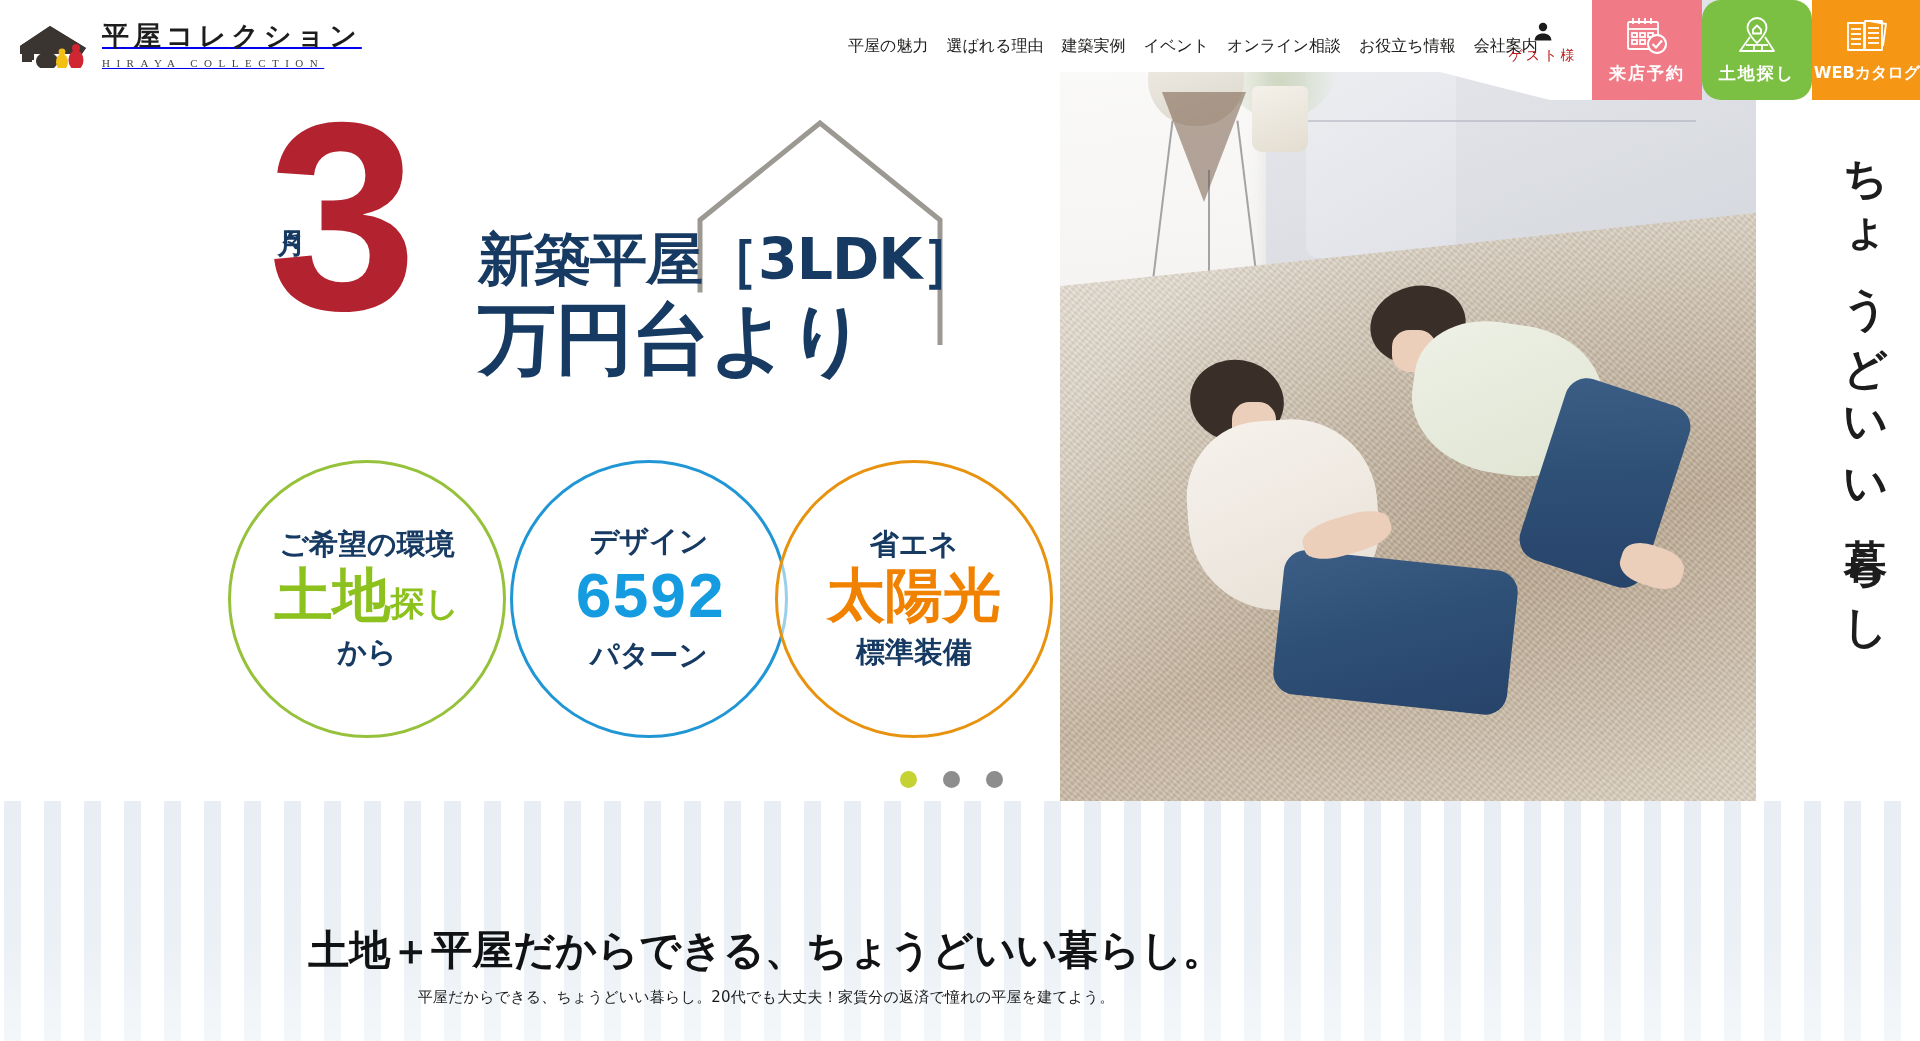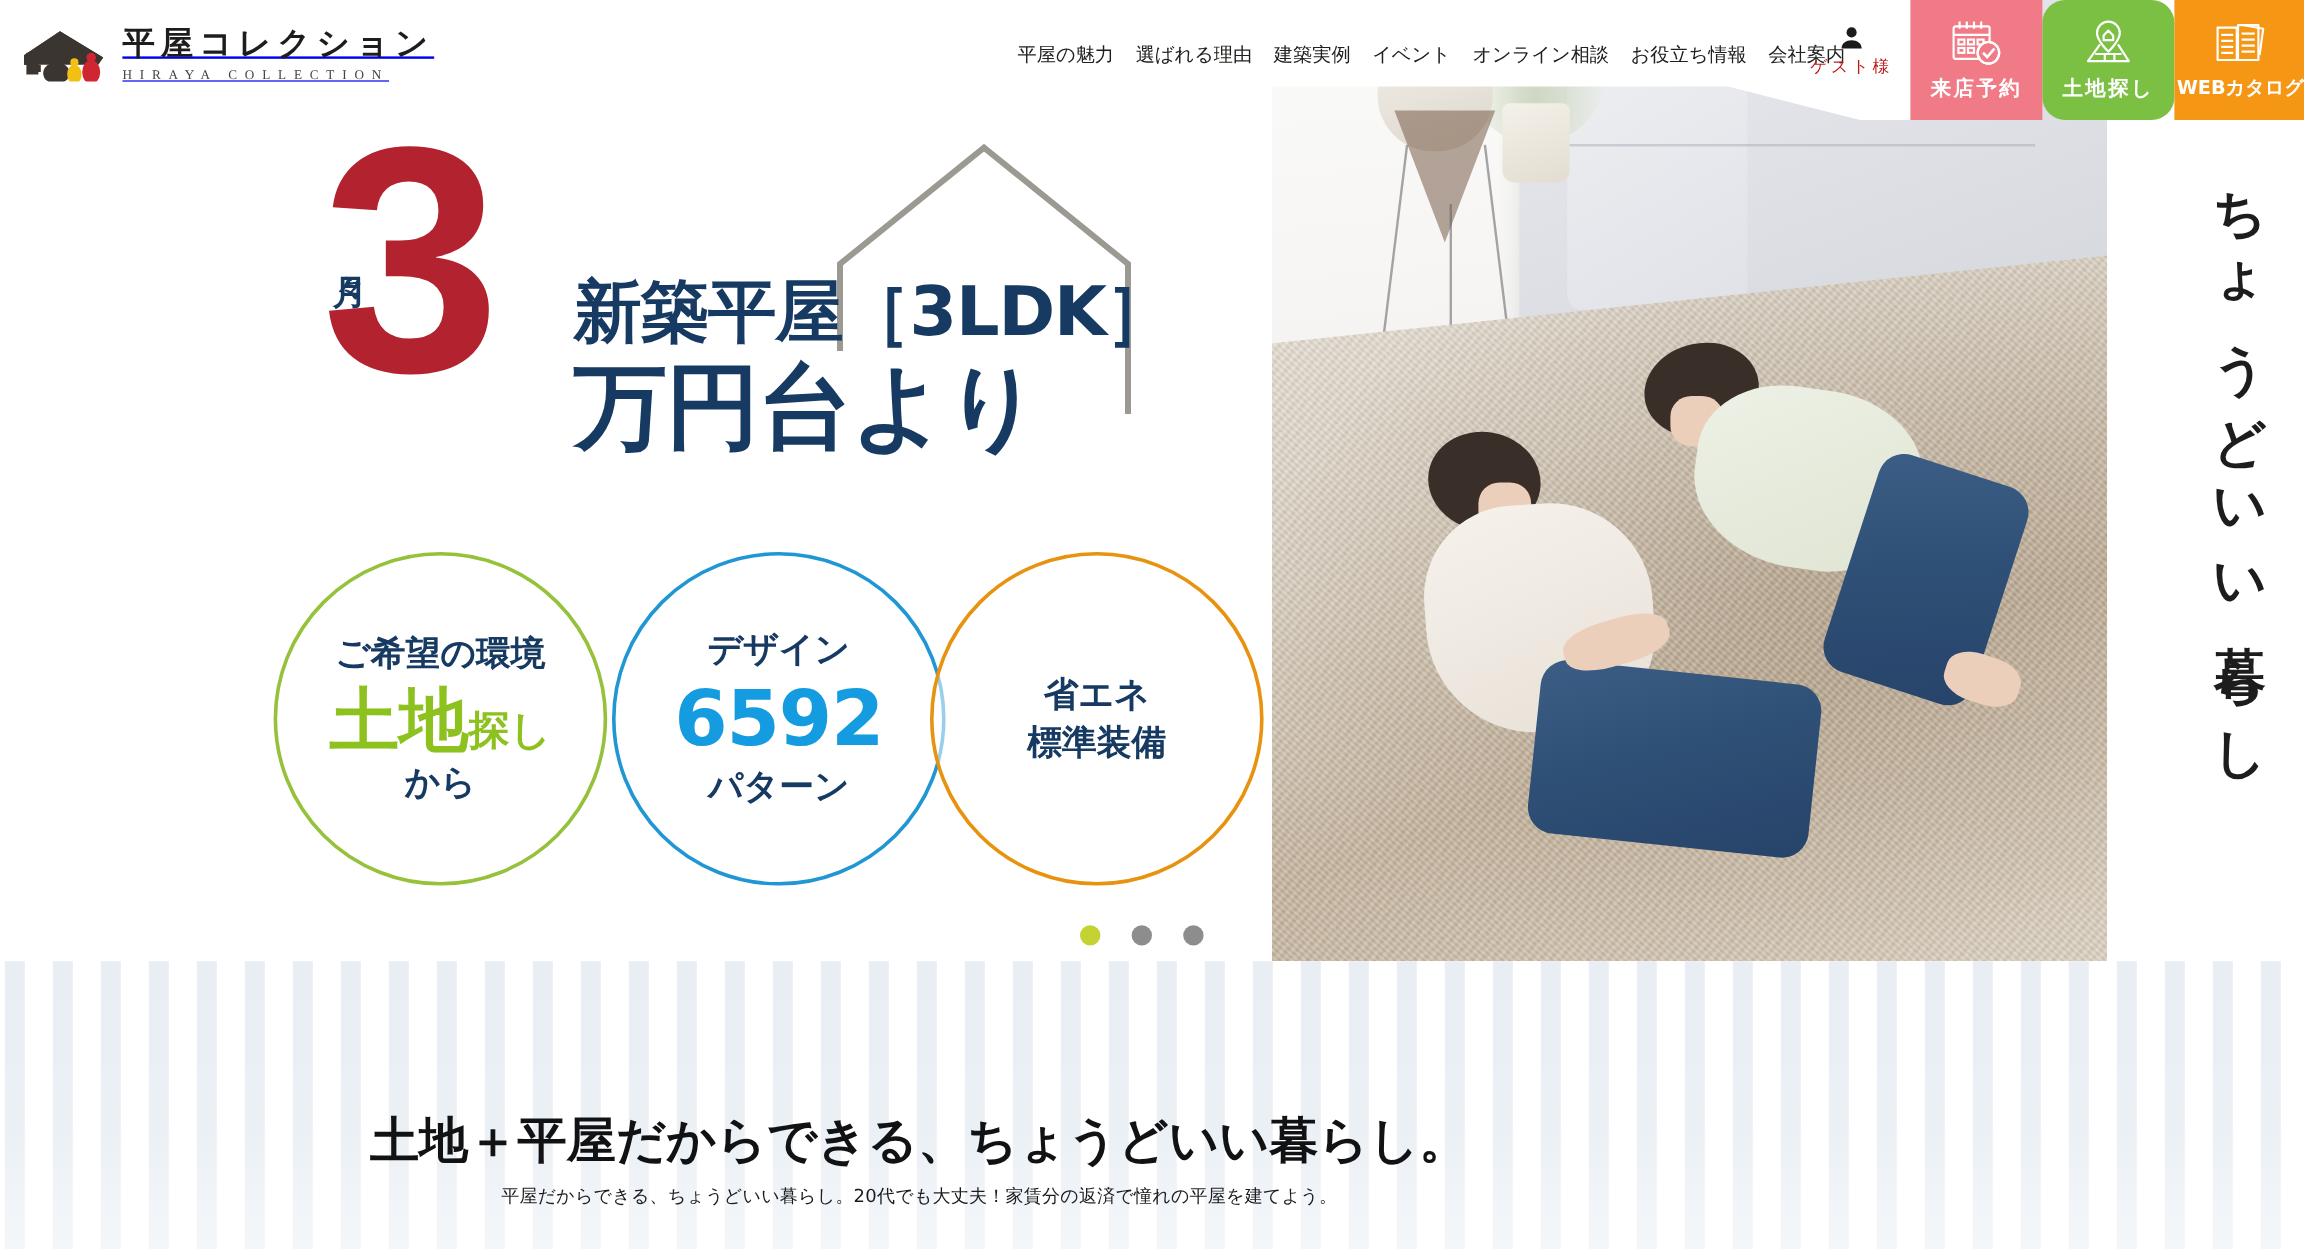--- a/index.html
+++ b/index.html
@@ -151,21 +151,21 @@
   .circle {
     position: absolute; width: 278px; height: 278px; border-radius: 50%;
     background: rgba(255,255,255,.55);
     display: flex; flex-direction: column; align-items: center; justify-content: center;
     font-family: "DejaVu Sans", "Liberation Sans", sans-serif;
   }
   .c1 { left: 228px; top: 460px; border: 3px solid #96c13b; }
   .c2 { left: 510px; top: 460px; border: 3px solid #2196d4; }
   .c3 { left: 775px; top: 460px; border: 3px solid #e8930f; }
   .c-top  { font-size: 29px; font-weight: 700; color: #163a62; letter-spacing: 0px; }
-  .c-main { font-weight: 800; line-height: 1; margin: 6px 0 4px; display:flex; align-items: baseline; }
+  .c-main { font-weight: 800; line-height: 1; margin: 6px 0 4px; display:flex; align-items: baseline; font-family: Liberation Mono, monospace; }
   .c-bot  { font-size: 29px; font-weight: 700; color: #163a62; }
   .c1 .c-main .big { font-size: 58px; color: #8cc11e; }
   .c1 .c-main .sm  { font-size: 34px; color: #8cc11e; font-weight: 800; }
   .c2 .c-main .big { font-size: 64px; color: #159ce0; letter-spacing: -1px; }
   .c3 .c-main .big { font-size: 58px; color: #f08200; }
 
   
   .dots { position: absolute; left: 900px; top: 771px; display: flex; gap: 26px; }
   .dot { width: 17px; height: 17px; border-radius: 50%; background: #8d8d8d; cursor: pointer; }
   .dot.active { background: #c4d333; }
@@ -320,20 +320,24 @@
         <div class="c-top">デザイン</div>
         <div class="c-main">
           <span class="big">6592</span>
           <span class="sm"></span>
         </div>
         <div class="c-bot">パターン</div>
       </div>
 
       <div class="circle c3">
         <div class="c-top">省エネ</div>
+        <div class="c-main">
+          <span class="big">太陽光</span>
+          <span class="sm"></span>
+        </div>
         <div class="c-bot">標準装備</div>
       </div>
     </div>
 
     <div class="dots">
       <span class="dot active"></span>
       <span class="dot"></span>
       <span class="dot"></span>
     </div>
 

